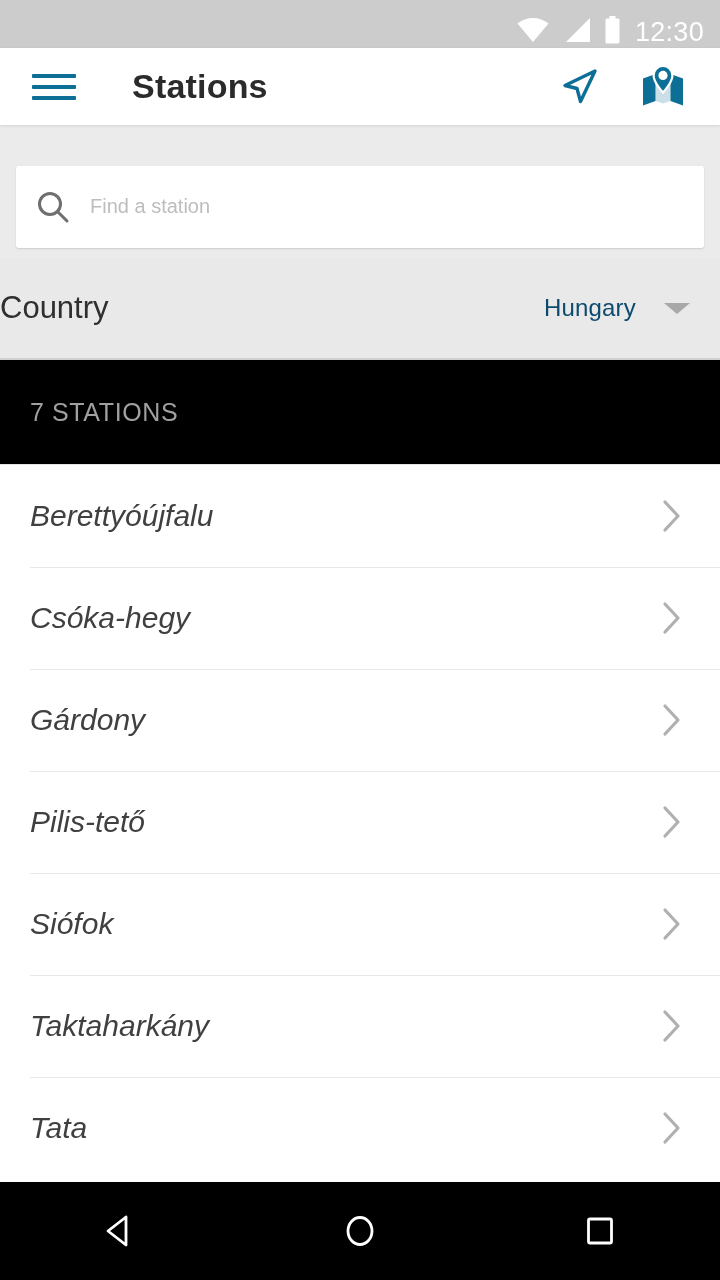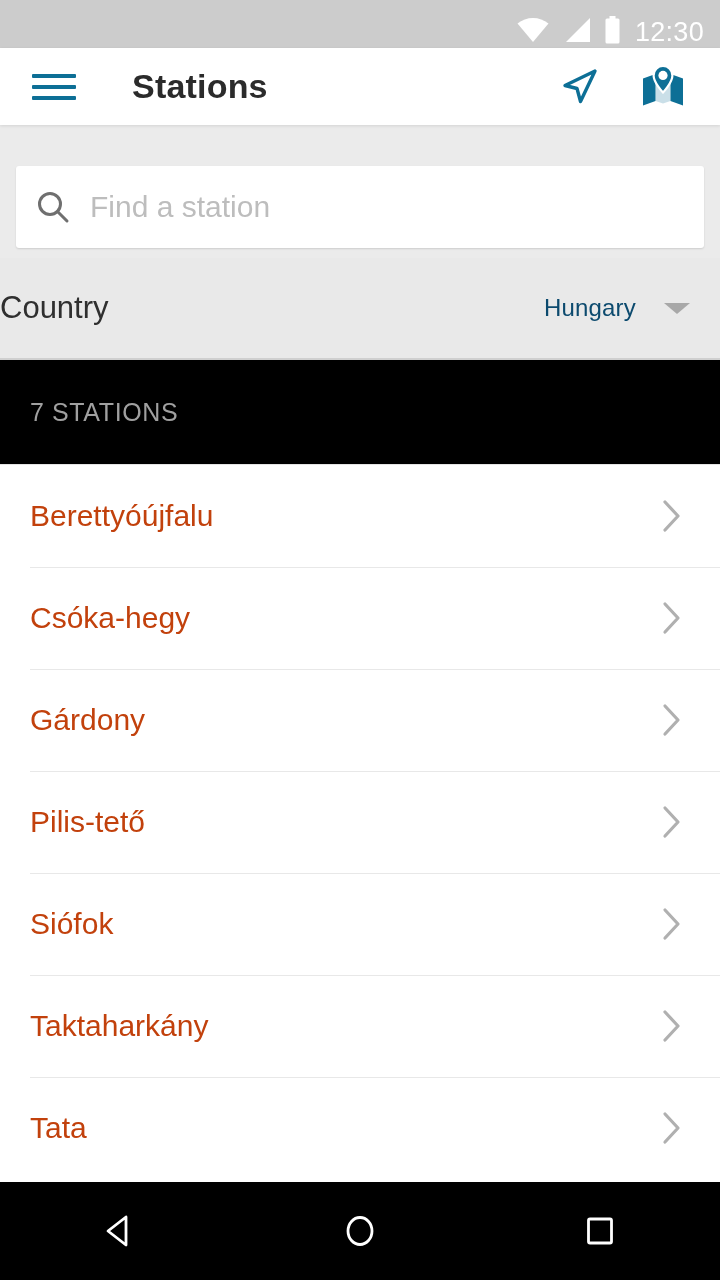--- a/index.html
+++ b/index.html
@@ -58,21 +58,21 @@
   }
   .search-box {
     margin:0 16px; width:688px; height:82px; background:#ffffff;
     border-radius:3px; display:flex; align-items:center;
     box-shadow:0 1px 2px rgba(0,0,0,0.13);
   }
   .search-icon-wrap { width:74px; display:flex; justify-content:center; align-items:center; }
   .search-input {
     flex:1; border:none; outline:none; background:transparent;
     font-family:"Liberation Sans", sans-serif;
-    font-size:30px; color:#3a3a3a; padding-right:20px;
+    font-size:20px; color:#3a3a3a; padding-right:20px;
   }
   .search-input::placeholder { color:#bdbdbd; }
 
   
   .country-row {
     position:absolute; top:258px; left:0; width:720px; height:102px;
     background:#e9e9e9; display:flex; align-items:center;
     border-bottom:2px solid #cfcfcf;
   }
   .country-label { font-size:31px; color:#2f2f2f; }
@@ -101,21 +101,21 @@
     background:#ffffff; overflow:hidden;
   }
   .list-item {
     position:relative; height:102px; display:flex; align-items:center;
     background:#ffffff; cursor:pointer;
   }
   .list-item + .list-item::before {
     content:""; position:absolute; top:0; left:30px; right:0;
     height:1px; background:#e8e8e8;
   }
-  .list-item-label { font-size:30px; color:#c2410c; margin-left:30px; }
+  .list-item-label { font-size:30px; color:#404040; margin-left:30px;font-style:italic; }
   .chevron-wrap {
     margin-left:auto; margin-right:28px; width:40px; height:40px;
     display:flex; align-items:center; justify-content:center;
   }
 
   
   .navbar {
     position:absolute; bottom:0; left:0; width:720px; height:98px;
     background:#000000; display:flex; align-items:center;
     justify-content:space-around; z-index:6;

